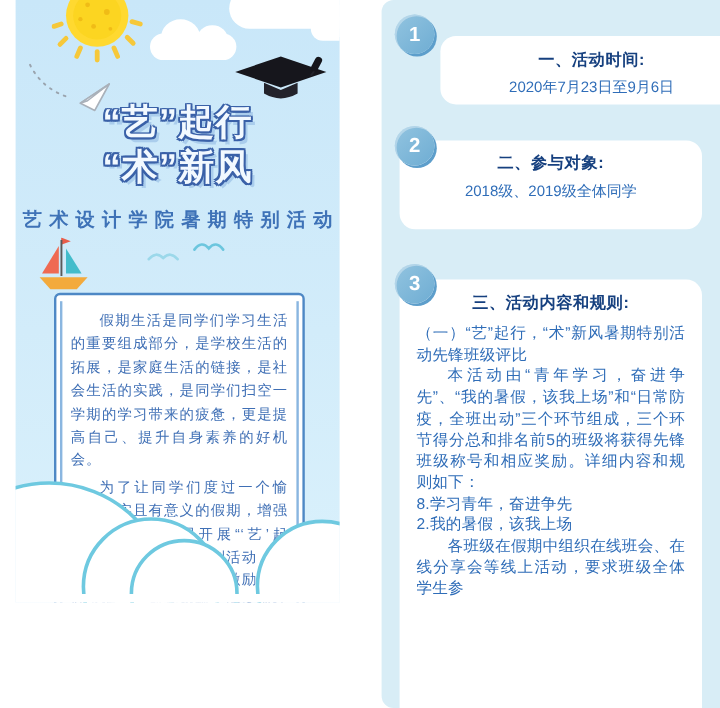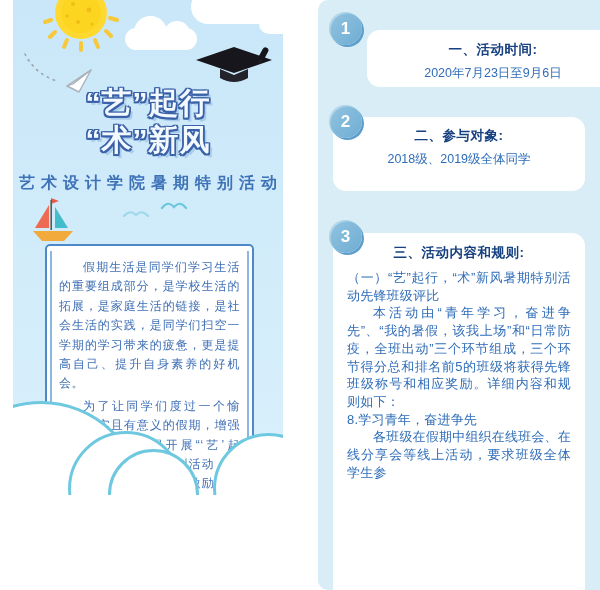--- a/index.html
+++ b/index.html
@@ -184,16 +184,17 @@
     </div>
 
     <div class="badge badge-3">
       <span>3</span>
     </div>
     <div class="card card-3">
       <div class="card-title">三、活动内容和规则:</div>
       <p class="para">（一）“艺”起行，“术”新风暑期特别活动先锋班级评比</p>
       <p class="para indent">本活动由“青年学习，奋进争先”、“我的暑假，该我上场”和“日常防疫，全班出动”三个环节组成，三个环节得分总和排名前5的班级将获得先锋班级称号和相应奖励。详细内容和规则如下：</p>
       <p class="para">8.学习青年，奋进争先</p>
+      <p class="para">2.我的暑假，该我上场</p>
       <p class="para indent">各班级在假期中组织在线班会、在线分享会等线上活动，要求班级全体学生参</p>
     </div>
   </div>
 </div>
 
 </body></html>

